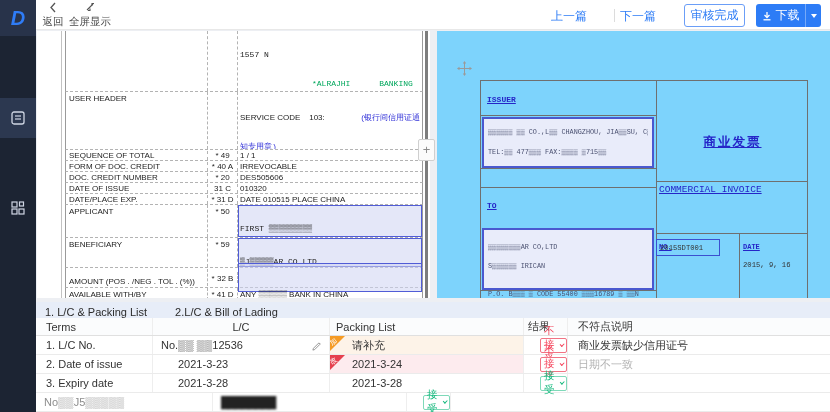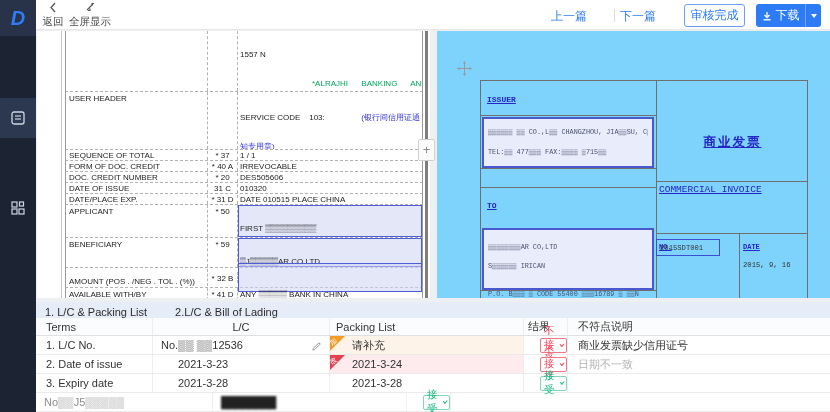--- a/index.html
+++ b/index.html
@@ -36,21 +36,21 @@
   .vscroll { position:absolute; left:425px; top:31px; width:3px; height:267px; background:#7d7d7d; z-index:6; }
   .expand-btn { position:absolute; left:418px; top:139px; width:17px; height:22px; background:#fbfbfb; border:1px solid #cfcfcf; border-radius:2px; color:#8a8a8a; font-size:13px; line-height:19px; text-align:center; z-index:7; cursor:pointer; }
 
   
   .lcdoc { position:absolute; left:28px; top:0; width:358px; font-size:8px; color:#222; }
   .lcdoc::before { content:""; position:absolute; left:-4px; top:0; bottom:0; border-left:1px solid #c2c2c2; }
   .drow { display:flex; border-bottom:1px dashed #b3b3b3; border-left:1px solid #9a9a9a; border-right:1px solid #9a9a9a; position:relative; }
   .dlabel { width:142px; padding:2px 2px 0 3px; border-right:1px dashed #b3b3b3; }
   .dtag   { width:30px; padding-top:2px; text-align:center; border-right:1px dashed #b3b3b3; white-space:nowrap; }
   .dval   { width:184px; position:relative; padding:0 2px; white-space:pre; overflow:hidden; }
-  .dval .ln { line-height:10.5px; }
+  .dval .ln { line-height:10.5px;font-family:Liberation Mono, monospace; }
   .green { color:#00a75c; }
   .docblue { color:#3232d8; }
   .ml72 { margin-left:72px; }
   .svcline { display:flex; justify-content:space-between; line-height:10.5px; }
   .hl { background:rgba(206,211,243,.55); outline:1.5px solid #505cd6; outline-offset:-1px; }
   .mid1 { display:flex; align-items:center; }
   .soft { filter:blur(.5px); }
 
   
   .movegrip { position:absolute; left:20px; top:30px; width:16px; height:16px; }
@@ -189,21 +189,21 @@
           </div>
           <div class="ln docblue">知专用章)</div>
           
           
           
         </div>
       </div>
 
       <div class="drow mid1" style="height:11px;">
         <div class="dlabel" style="padding-top:0;">SEQUENCE OF TOTAL</div>
-        <div class="dtag" style="padding-top:0;">* 37</div>
+        <div class="dtag" style="padding-top:0;">* 49</div>
         <div class="dval">1 / 1</div>
       </div>
       <div class="drow mid1" style="height:11px;">
         <div class="dlabel" style="padding-top:0;">FORM OF DOC. CREDIT</div>
         <div class="dtag" style="padding-top:0;">* 40 A</div>
         <div class="dval">IRREVOCABLE</div>
       </div>
       <div class="drow mid1" style="height:11px;">
         <div class="dlabel" style="padding-top:0;">DOC. CREDIT NUMBER</div>
         <div class="dtag" style="padding-top:0;">* 20</div>

